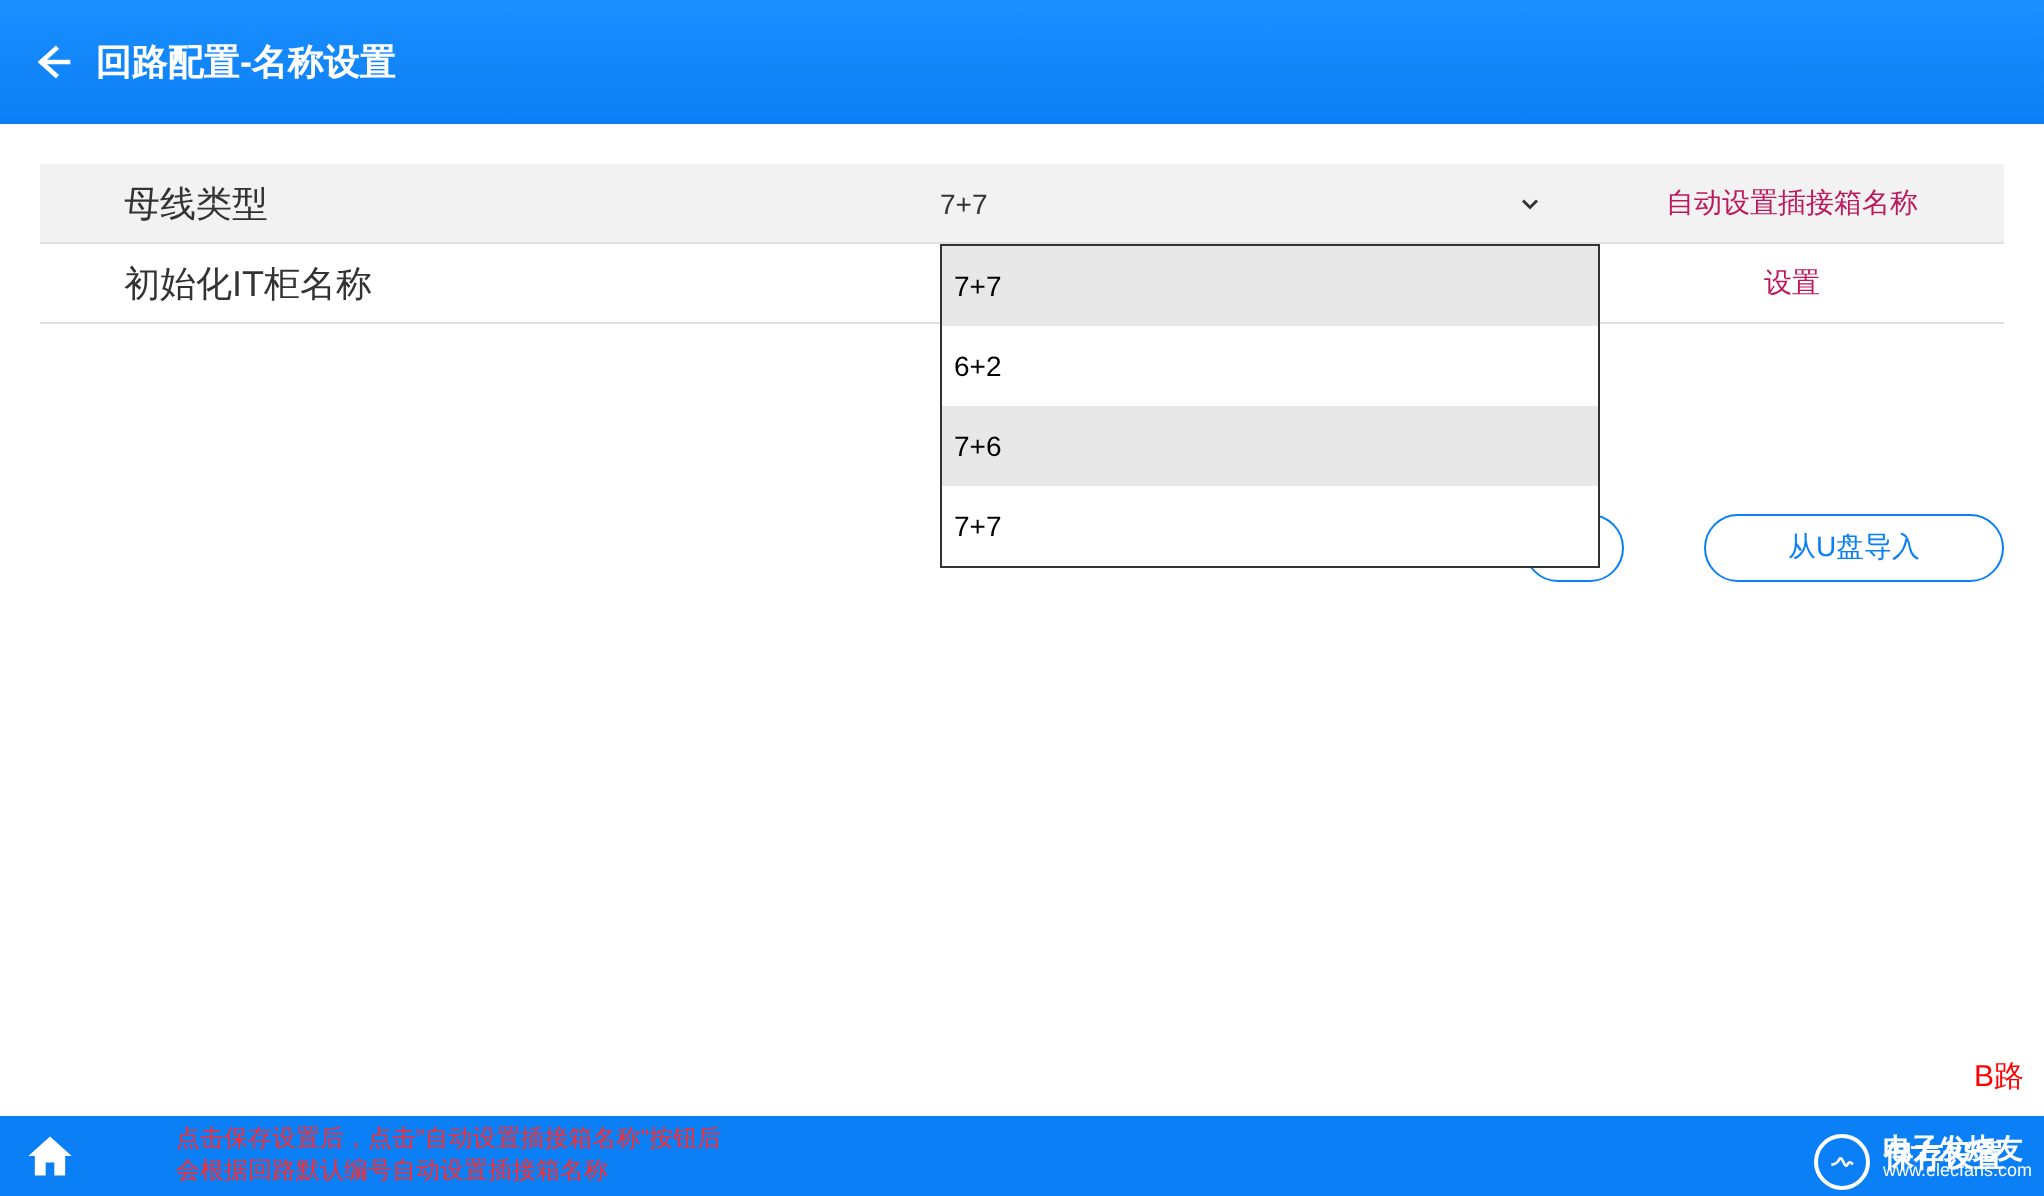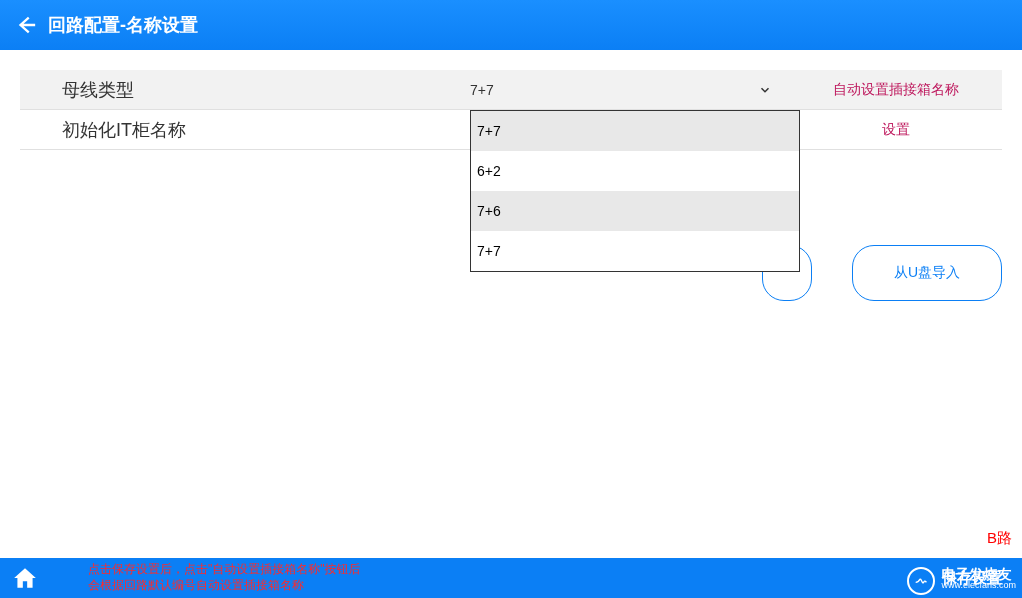--- a/index.html
+++ b/index.html
@@ -9,21 +9,21 @@
       font-family: "Microsoft YaHei", sans-serif;
     }
     body {
       width: 1022px;
       height: 598px;
       background: #ffffff;
       position: relative;
       overflow: hidden;
     }
     .header {
-      height: 50px;
+      height: 62px;
       background: linear-gradient(to bottom, #1a8fff, #0b7ff5);
       display: flex;
       align-items: center;
       padding: 0 12px;
       color: #fff;
     }
     .back-arrow {
       width: 28px;
       height: 28px;
       display: inline-flex;
@@ -99,21 +99,21 @@
     .action-buttons {
       position: absolute;
       right: 20px;
       top: 195px;
       display: flex;
       gap: 40px;
       align-items: center;
     }
     .pill-btn {
       width: 150px;
-      height: 56px;
+      height: 34px;
       border-radius: 22px;
       border: 1.5px solid #0b7ff5;
       color: #0b7ff5;
       background: #fff;
       font-size: 14px;
       display: flex;
       align-items: center;
       justify-content: center;
       cursor: pointer;
     }

